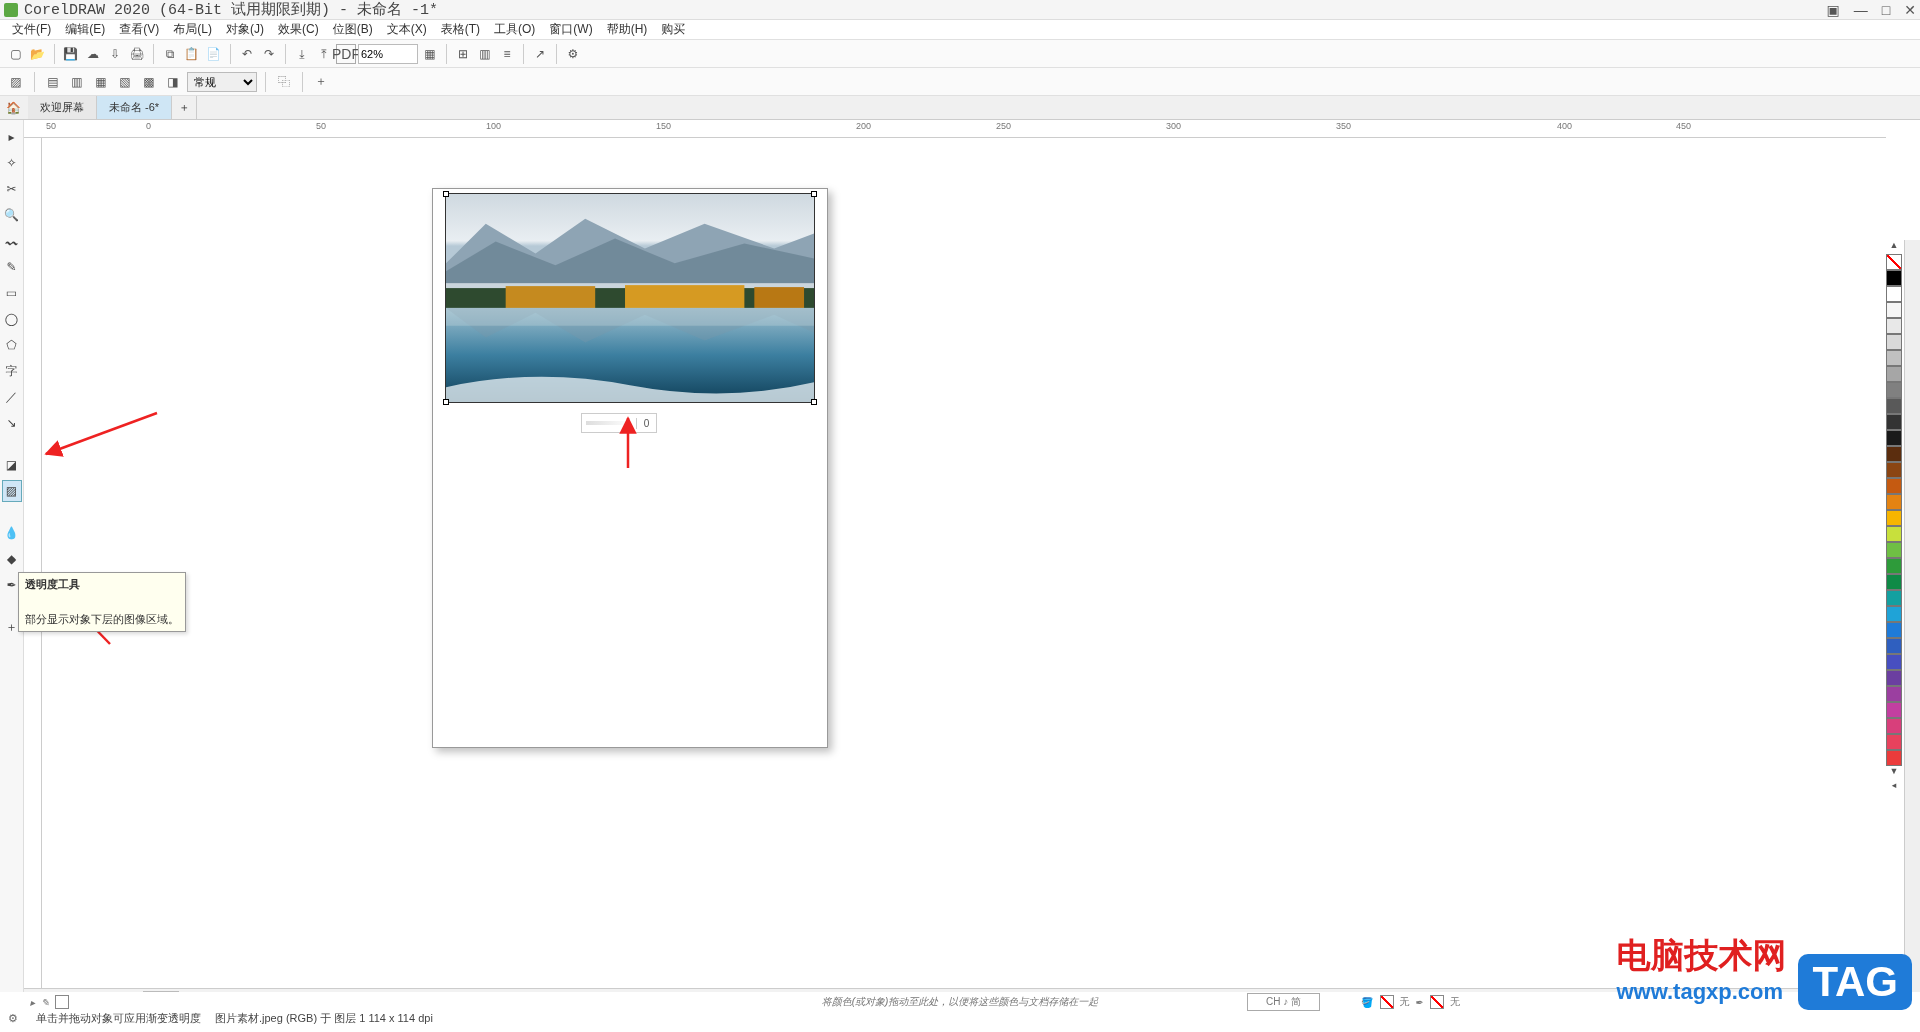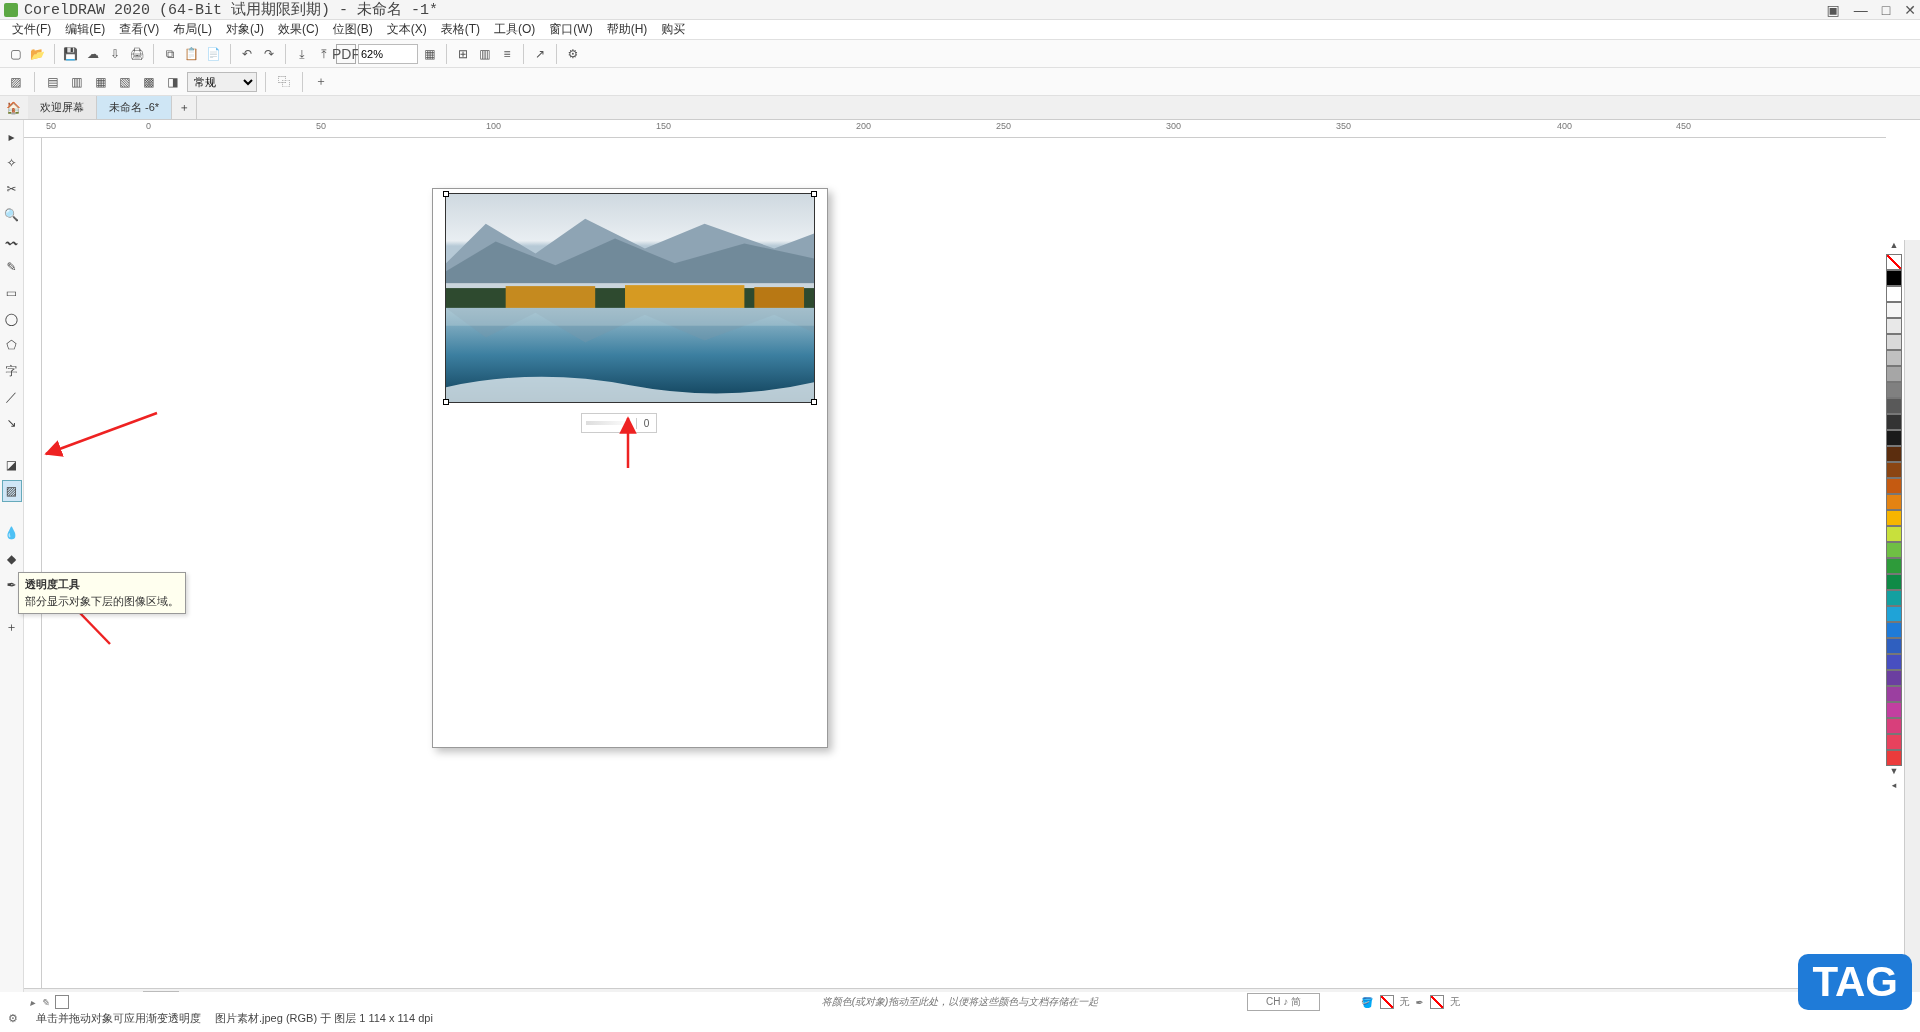--- a/index.html
+++ b/index.html
@@ -62,21 +62,21 @@
 
 .trans-slider { position:absolute; top:224px; left:148px; width:76px; height:20px; border:1px solid #ccc; display:flex; align-items:center; background:#fff; }
 .trans-slider .track { flex:1; height:4px; background:linear-gradient(to right,#ddd,#fff); margin:0 4px; }
 .trans-slider .val { width:20px; text-align:center; font-size:10px; color:#555; border-left:1px solid #ccc; }
 
 
 .arrow { position:absolute; pointer-events:none; }
 
 
 .tooltip { position:absolute; left:18px; top:452px; background:#ffffef; border:1px solid #999; padding:4px 6px; font-size:11px; box-shadow:2px 2px 4px rgba(0,0,0,0.15); z-index:50; }
-.tooltip .tt-title { font-weight:bold; margin-bottom:2px; }
+.tooltip .tt-title { font-weight:bold; margin-bottom:20px; }
 
 
 .palette { position:absolute; right:18px; top:120px; width:16px; display:flex; flex-direction:column; }
 .palette .sw { width:16px; height:16px; border:1px solid #777; cursor:pointer; }
 .palette .sw.none { background:#fff; position:relative; }
 .palette .sw.none::after { content:""; position:absolute; left:0; top:0; right:0; bottom:0; background:linear-gradient(to top right, transparent 45%, red 45%, red 55%, transparent 55%); }
 .palette .nav { height:14px; text-align:center; font-size:9px; color:#555; cursor:pointer; }
 
 
 .rightedge { position:absolute; right:0; top:120px; width:16px; height:760px; background:#efefef; border-left:1px solid #ccc; }
@@ -383,14 +383,18 @@
   </span>
 </div>
 
 <div class="statusbar">
   <span class="gear">⚙</span>
   <span>单击并拖动对象可应用渐变透明度</span>
   <span>图片素材.jpeg (RGB) 于 图层 1 114 x 114 dpi</span>
 </div>
 
 <div class="watermark-wrap">
+  <div class="wm-col">
+    <div class="wm1">电脑技术网</div>
+    <div class="wm2">www.tagxp.com</div>
+  </div>
   <div class="wm-tag">TAG</div>
 </div>
 
 </body></html>

